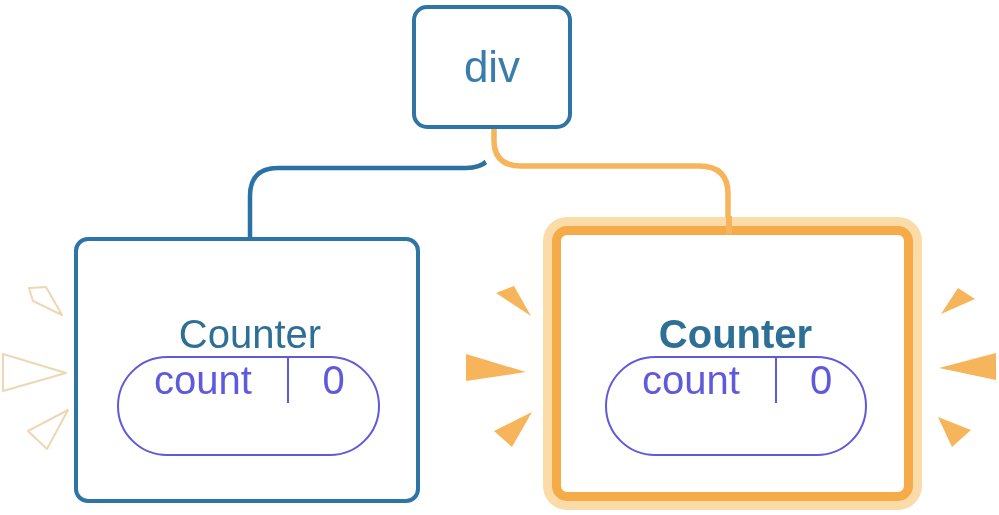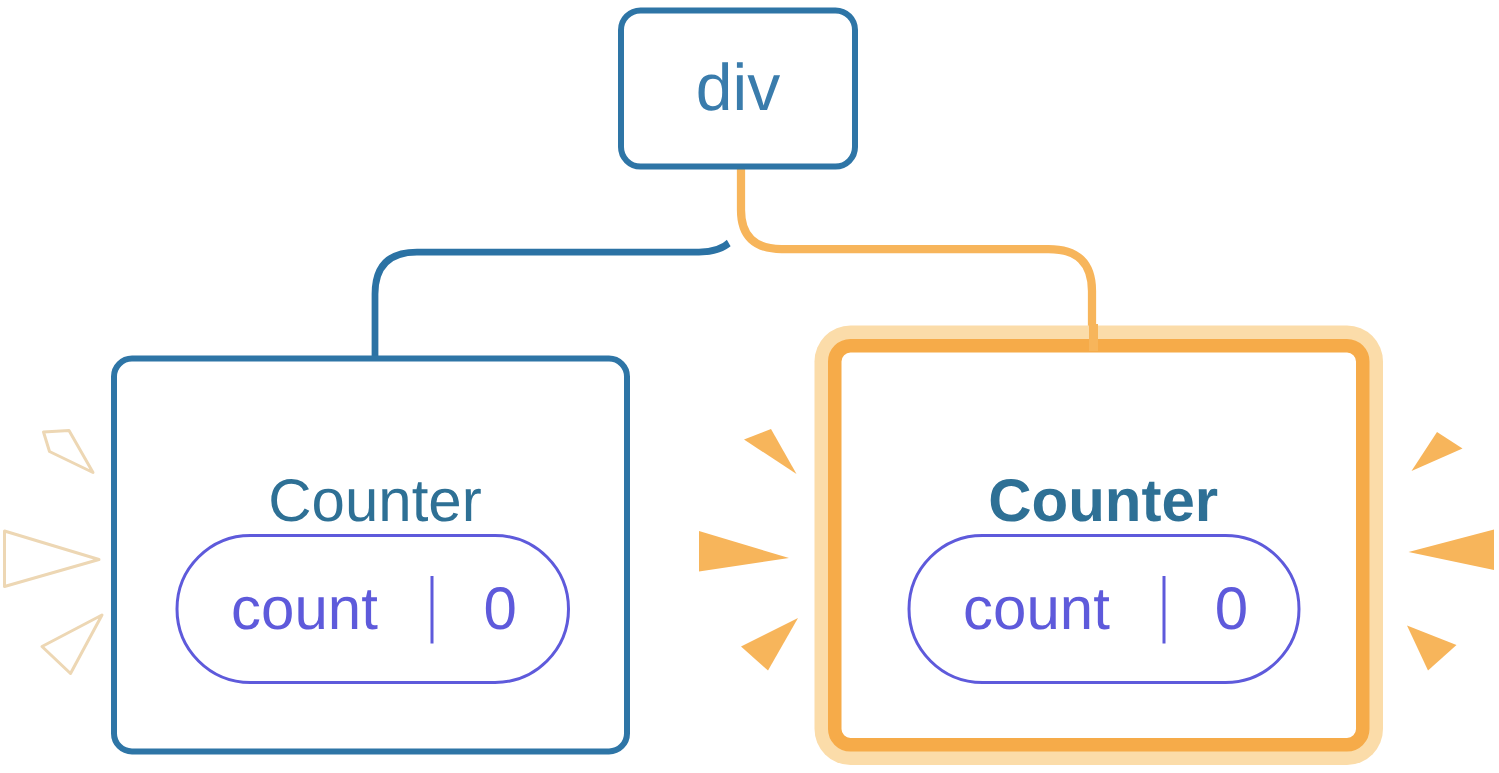--- a/index.html
+++ b/index.html
@@ -4,21 +4,21 @@
 <style>
   html, body { margin: 0; padding: 0; background: #ffffff; }
   .stage {
     position: relative; width: 999px; height: 515px; overflow: hidden;
     font-family: "Liberation Sans", sans-serif; background: #ffffff;
   }
   .stage svg.wires { position: absolute; left: 0; top: 0; z-index: 1; }
 
   
   .root-node {
-    position: absolute; left: 412px; top: 5px; width: 160px; height: 108px;
+    position: absolute; left: 412px; top: 5px; width: 160px; height: 124px;
     box-sizing: border-box; background: #ffffff;
     border: 4px solid #2E75A6; border-radius: 15px;
     display: flex; align-items: center; justify-content: center; z-index: 3;
   }
   .root-node .label { color: #3A7CAC; font-size: 44px; font-weight: 500; }
 
   
   .card-left {
     position: absolute; left: 74px; top: 237px; width: 346px; height: 266px;
     box-sizing: border-box; background: #ffffff;
@@ -40,21 +40,21 @@
     position: absolute; text-align: center; color: #2E7095;
     font-size: 40px; line-height: 42px; z-index: 4; margin-top: 28px;
   }
   .card-title.plain { left: 77px; top: 285px; width: 346px; font-weight: 500; }
   .card-title.bold  { left: 562px; top: 285px; width: 347px; font-weight: 700; }
 
   
   .pill {
     position: absolute; box-sizing: border-box; height: 100px;
     border: 2.5px solid #5E5ADB; border-radius: 50px;
-    display: flex; align-items: center; z-index: 4;
+    display: flex; align-items: flex-start; z-index: 4;
     color: #5E5ADB; font-size: 40px; background: transparent;
   }
   .pill.left  { left: 117px; top: 356px; width: 263px; }
   .pill.right { left: 605px; top: 356px; width: 262px; }
   .pill .cell { display: flex; align-items: center; justify-content: center; }
   .pill .key   { width: 168px; border-right: 2.5px solid #5E5ADB; }
   .pill .value { flex: 1; }
 
   
   .core-plug {

